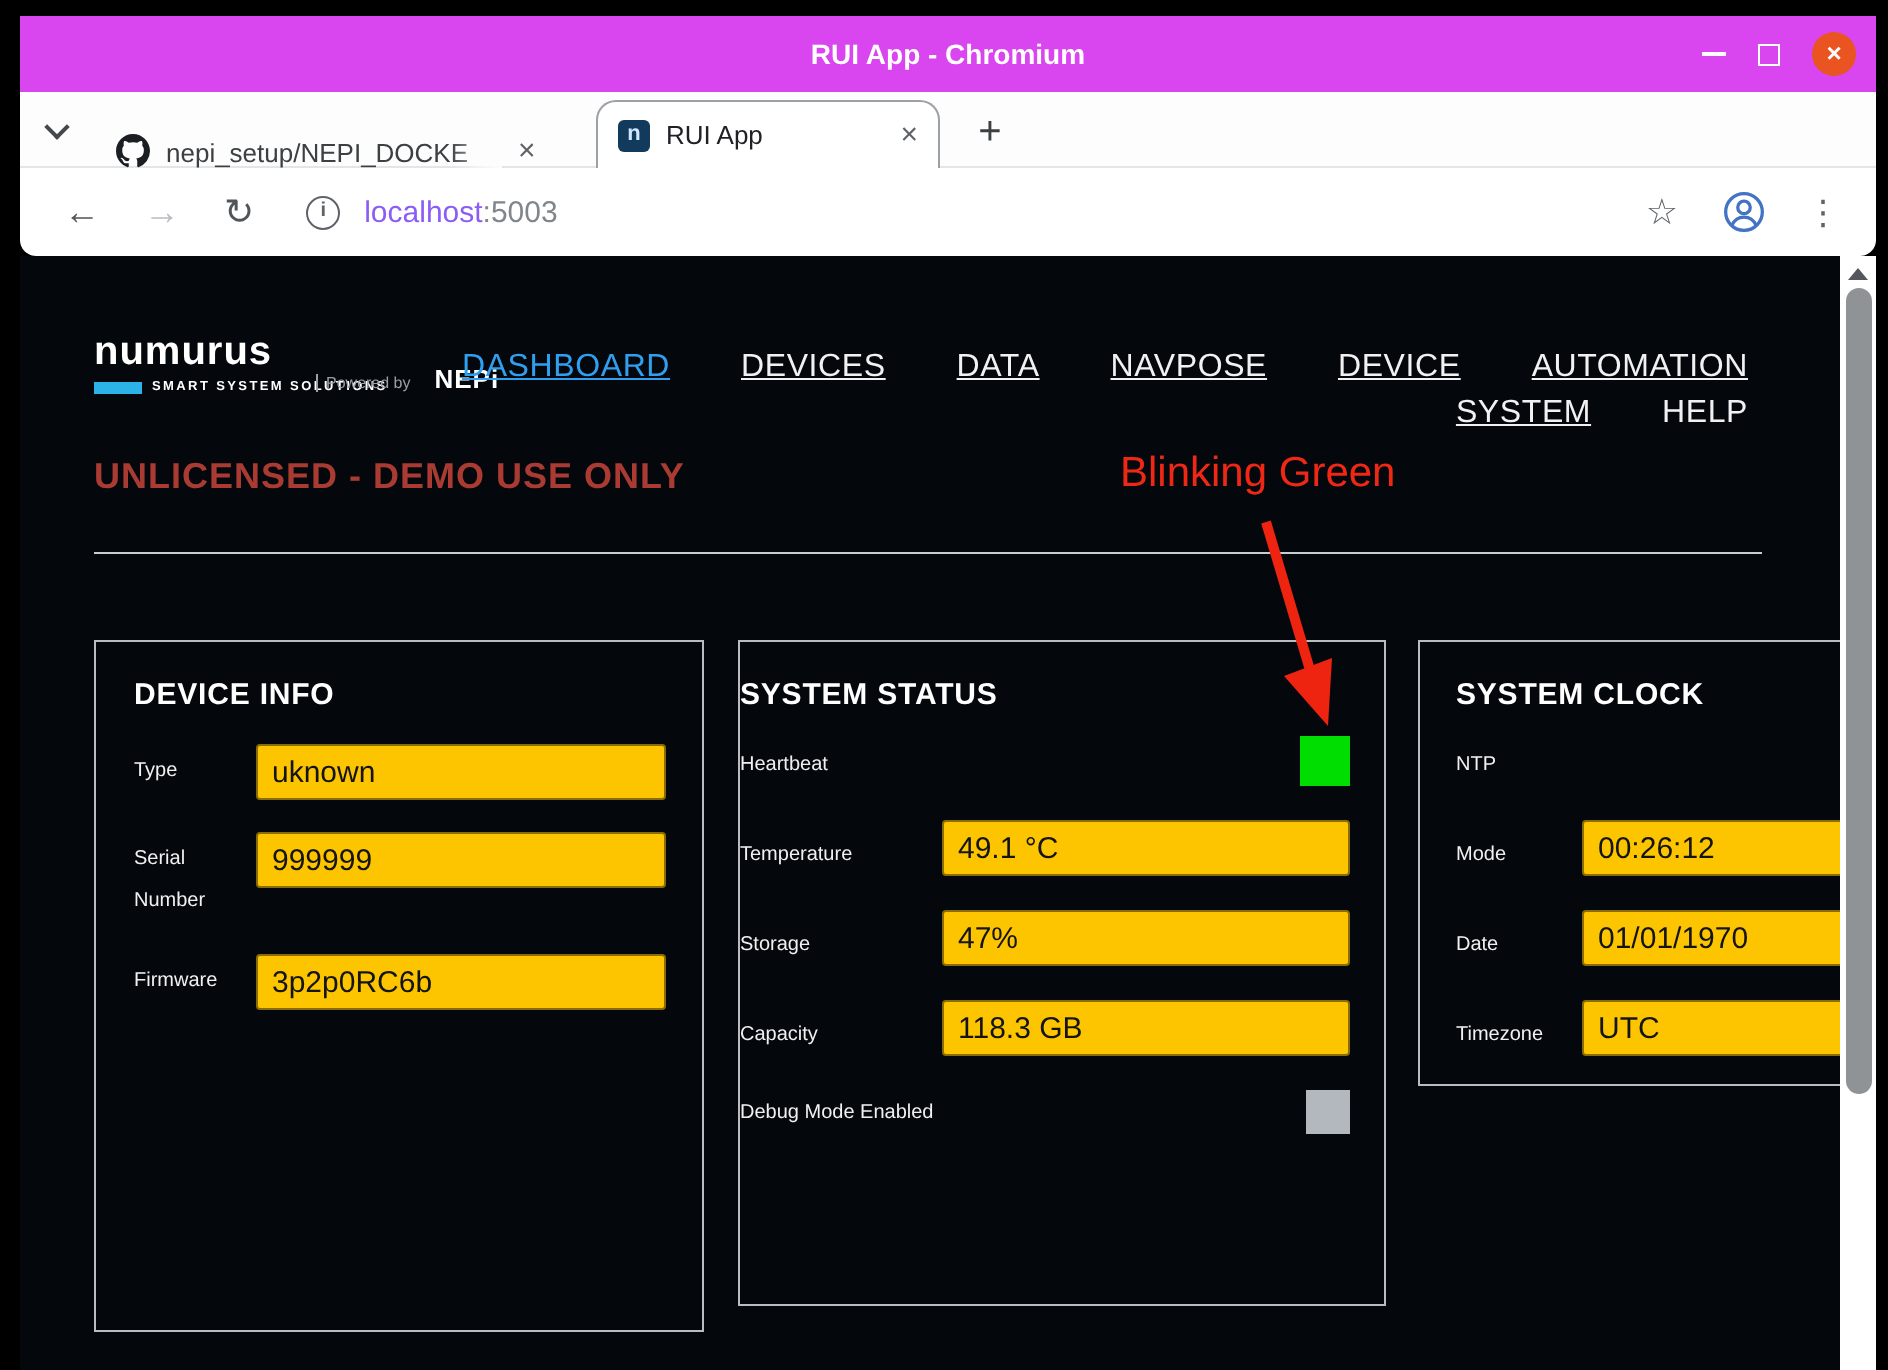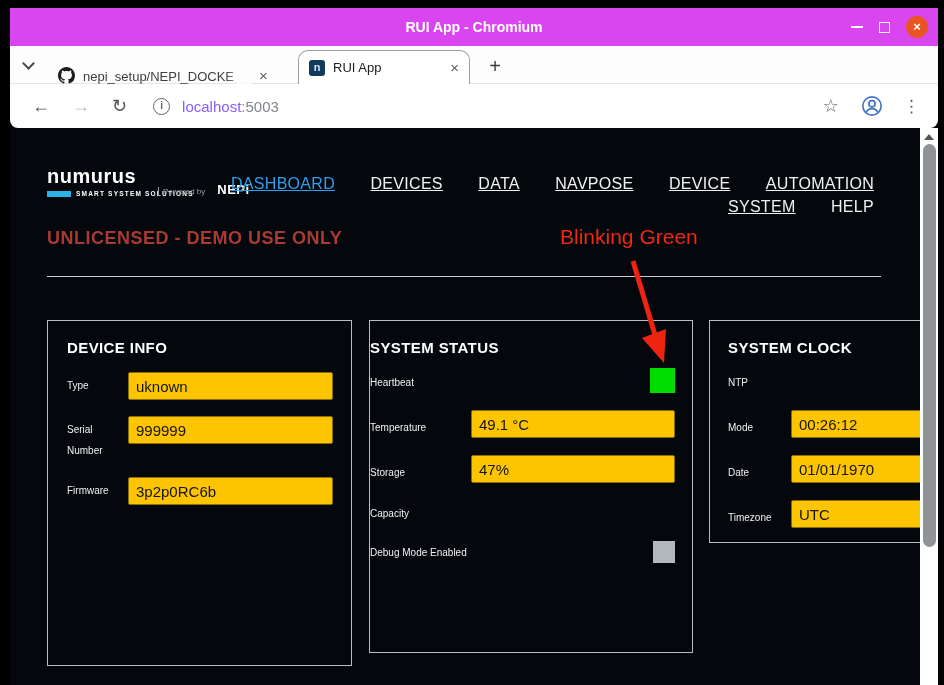--- a/index.html
+++ b/index.html
@@ -279,20 +279,21 @@
       <div class="field-row">
         <span class="field-label">Temperature</span>
         <input class="field-input" value="49.1 °C" style="">
       </div>
       <div class="field-row">
         <span class="field-label">Storage</span>
         <input class="field-input" value="47%" style="">
       </div>
       <div class="field-row">
         <span class="field-label">Capacity</span>
+        <input class="field-input" value="118.3 GB" style="">
       </div>
     </div>
     <div class="indicator-row">
       <span class="field-label">Debug Mode Enabled</span>
       <span class="sq sq-gray" style="background-color: rgb(179, 184, 191);"></span>
     </div>
   </div>
 
   <div class="panel panel-clock">
     <div class="panel-title">SYSTEM CLOCK</div>

